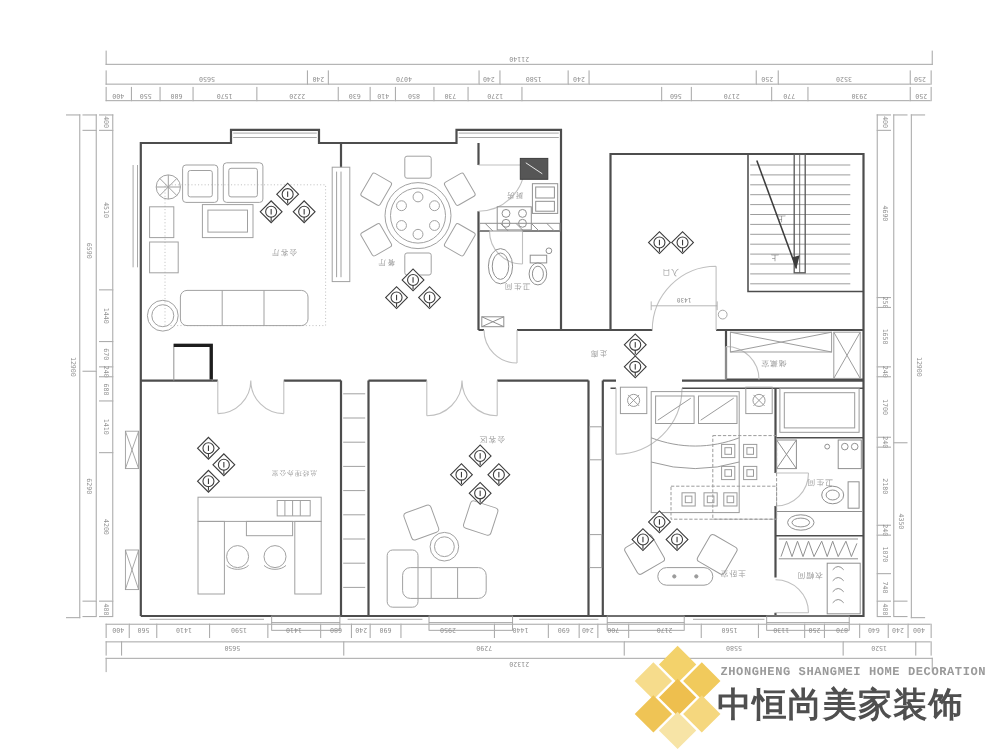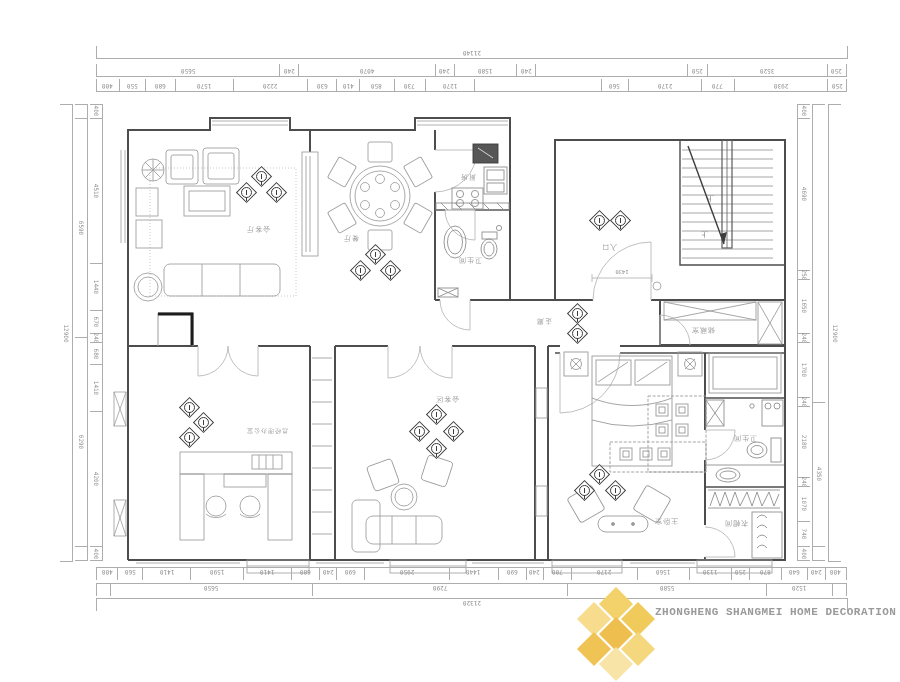--- a/index.html
+++ b/index.html
@@ -673,15 +673,16 @@
 
   <div class="logo">
     <div class="dia g1" style="left:22px;top:19px"></div>
     <div class="dia g2" style="left:22px;top:49px"></div>
     <div class="dia g3" style="left:44px;top:4px"></div>
     <div class="dia g4" style="left:44px;top:34px"></div>
     <div class="dia g5" style="left:44px;top:64px"></div>
     <div class="dia g6" style="left:66px;top:19px"></div>
     <div class="dia g7" style="left:66px;top:49px"></div>
     <div class="logo-en">ZHONGHENG SHANGMEI HOME DECORATION</div>
+    <div class="logo-cn">中恒尚美家装饰</div>
   </div>
 
 </div>
 
 </body></html>

